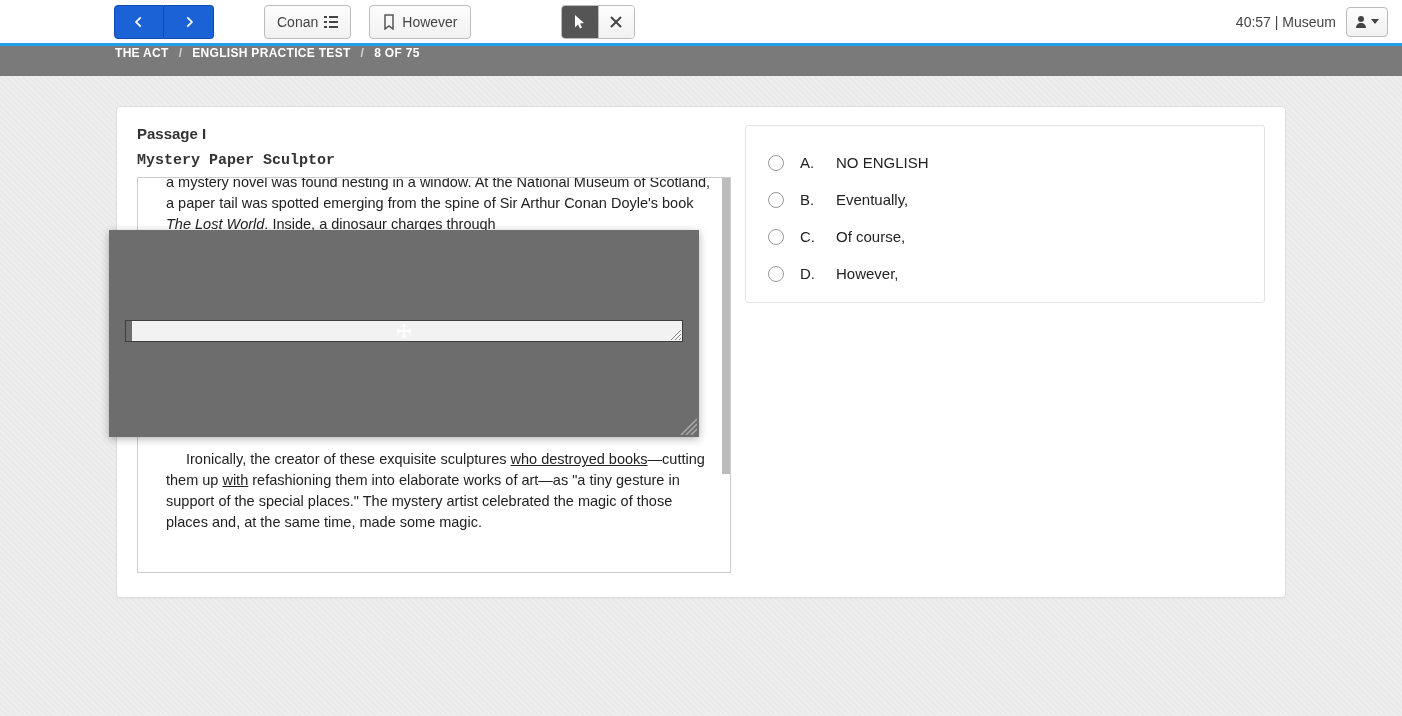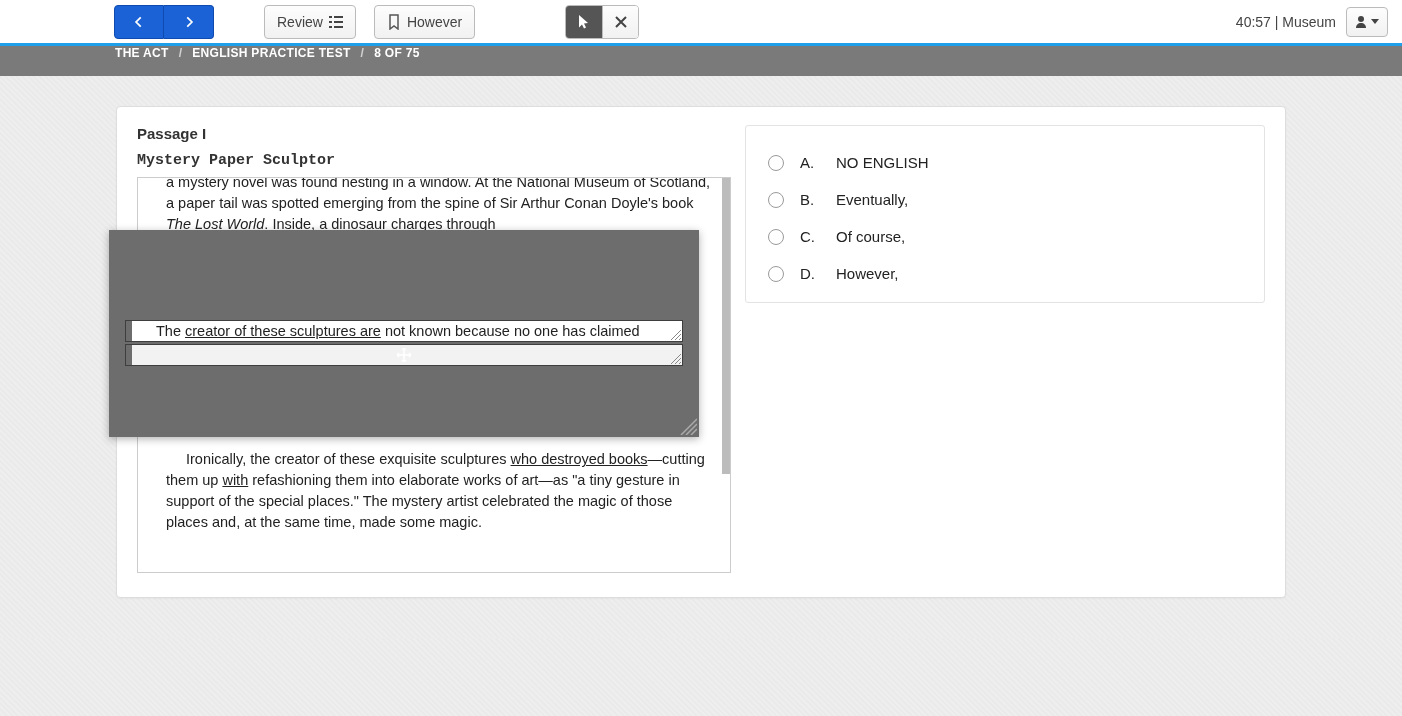--- a/index.html
+++ b/index.html
@@ -234,21 +234,21 @@
     <div class="nav-btn">
       <span>
         <svg width="14" height="14" viewBox="0 0 24 24" fill="none" stroke="#fff" stroke-width="3">
             <path d="M9 4l8 8-8 8"></path>
           </svg>
       </span>
     </div>
   </div>
 
   <div class="tool-btn">
-    <span>Review</span>
+    <span>Conan</span>
     <span>
       <svg width="14" height="12" viewBox="0 0 14 12" fill="#444">
           <rect y="0" width="3" height="2"></rect>
           <rect y="5" width="3" height="2"></rect>
           <rect y="10" width="3" height="2"></rect>
           <rect x="5" y="0" width="9" height="2"></rect>
           <rect x="5" y="5" width="9" height="2"></rect>
           <rect x="5" y="10" width="9" height="2"></rect>
         </svg>
     </span>
@@ -320,32 +320,20 @@
 
       <div style="height:206px"></div>
 
       <p style="text-indent:20px;">
         <span>Ironically, the creator of these exquisite sculptures </span><span class="ul">who destroyed books</span><span>—cutting them up </span><span class="ul">with</span><span> refashioning them into elaborate works of art—as "a tiny gesture in support of the special places." The mystery artist celebrated the magic of those places and, at the same time, made some magic.</span>
       </p>
     </div>
 
     <div class="overlay">
       <div class="window-rows">
-        <div class="window-row">
-          <span class="row-left-handle"></span>
-          <span>
-            <span>The </span><span class="ul">creator of these sculptures are</span><span> not known because no one has claimed</span>
-          </span>
-          <span class="row-resize">
-            <svg width="12" height="12">
-                <path d="M12 0v12H0z" fill="none"></path>
-                <path d="M2 12L12 2M6 12l6-6M10 12l2-2" stroke="#888" stroke-width="1"></path>
-              </svg>
-          </span>
-        </div>
         <div class="window-row move-row">
           <span class="row-left-handle"></span>
           <span>
             <svg width="14" height="14" viewBox="0 0 14 14" stroke="#fff" stroke-width="1.5" fill="none">
                 <path d="M7 0v14M0 7h14M7 0l-2 2M7 0l2 2M7 14l-2-2M7 14l2-2M0 7l2-2M0 7l2 2M14 7l-2-2M14 7l-2 2"></path>
               </svg>
           </span>
           <span class="row-resize">
             <svg width="12" height="12">
                 <path d="M2 12L12 2M6 12l6-6M10 12l2-2" stroke="#888" stroke-width="1"></path>

